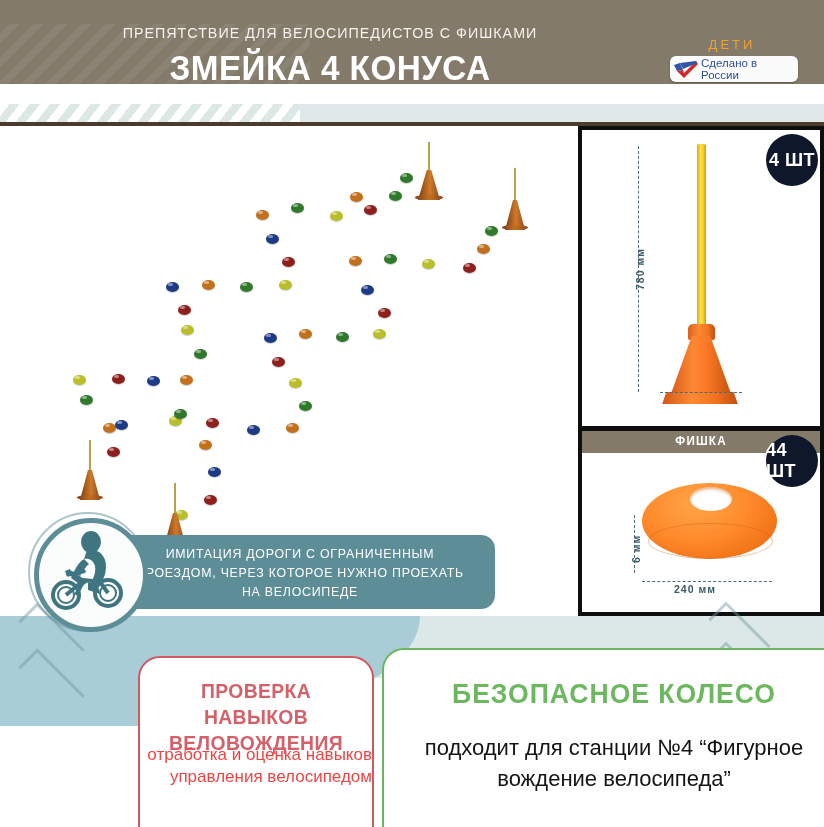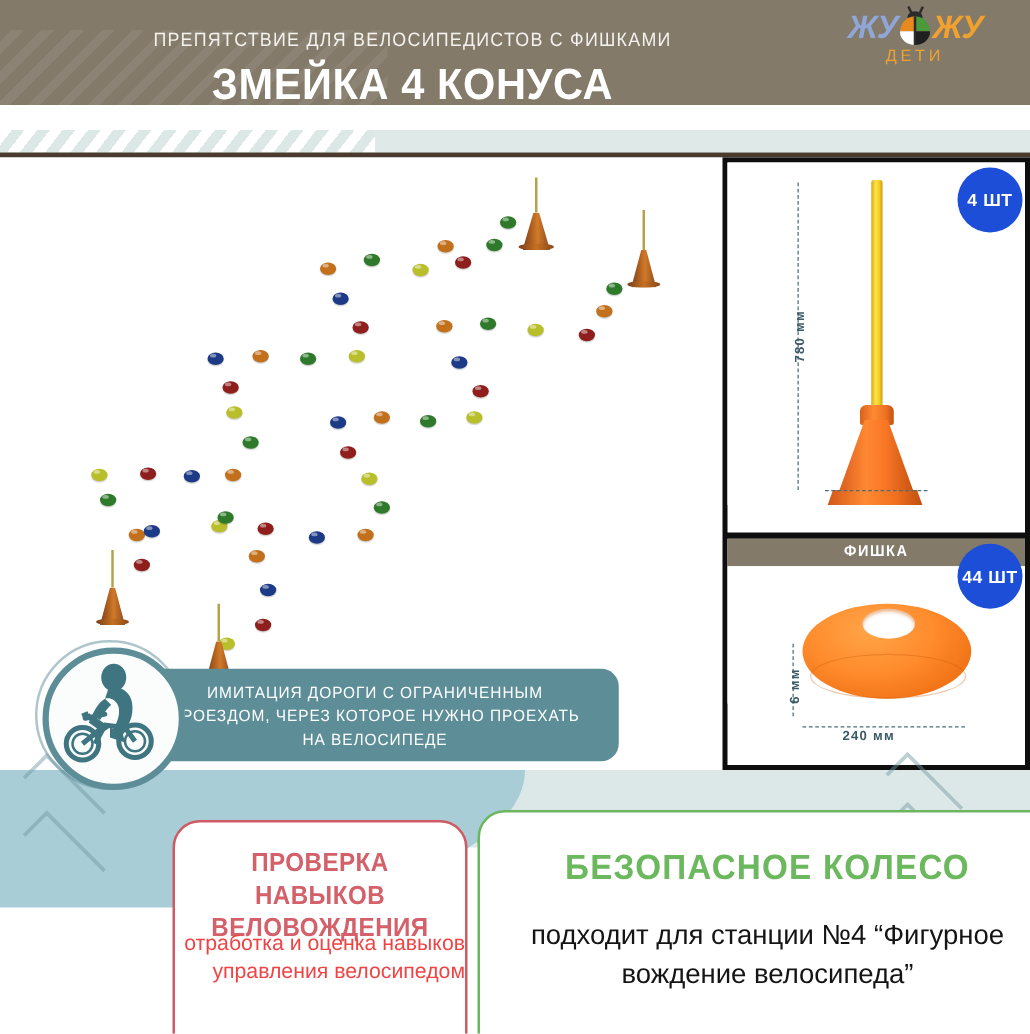--- a/index.html
+++ b/index.html
@@ -90,22 +90,22 @@
   .panel-head{position:relative;width:100%;height:22px;background:#837a6a;}
   .panel-head .ptitle{
     position:absolute;left:0;top:3px;width:100%;text-align:center;
     color:#ffffff;font-size:12.5px;letter-spacing:1.3px;font-weight:600;
     font-family:"Liberation Sans Narrow","Liberation Sans",sans-serif;
     transform:scaleX(0.93);
   }
   .panel-body{position:relative;width:100%;background:#fff;overflow:hidden;}
   .qty{
     position:absolute;right:2px;top:4px;width:52px;height:52px;border-radius:50%;
-    background:#1d4ed8;color:#fff;display:flex;align-items:center;justify-content:center;
-    font-size:14px;font-weight:bold;letter-spacing:0.5px;z-index:5;
+    background:#0f172a;color:#fff;display:flex;align-items:center;justify-content:center;
+    font-size:18px;font-weight:bold;letter-spacing:0.5px;z-index:5;
     font-family:"Liberation Sans Narrow","Liberation Sans",sans-serif;
   }
   .dimline{position:absolute;background:transparent;}
   .dim-v{border-left:1px dashed #4a6d78;}
   .dim-h{border-top:1px dashed #4a6d78;}
   .dimtext{position:absolute;color:#3b5a66;font-size:10.5px;font-weight:bold;letter-spacing:1px;
     font-family:"Liberation Sans Narrow","Liberation Sans",sans-serif;}
   .dimtext.rot{transform:rotate(-90deg);transform-origin:left top;white-space:nowrap;}
 
   
@@ -186,33 +186,32 @@
 <body>
 
 <div class="page">
 
   <div class="header">
     <div class="header-stripes"></div>
     <div class="header-kicker">ПРЕПЯТСТВИЕ ДЛЯ ВЕЛОСИПЕДИСТОВ С ФИШКАМИ</div>
     <div class="header-title">ЗМЕЙКА 4 КОНУСА</div>
 
     <div class="logo">
-      <div class="logo-word">
-        <span class="logo-zhu a">ЖУ</span><span class="ladybug"><span class="lb-head">
-              <span class="lb-ant" style="left:1px;transform:rotate(-25deg);"></span>
-              <span class="lb-ant" style="right:1px;transform:rotate(25deg);"></span>
-            </span><span class="lb-body">
-              <span class="lb-q" style="left:0;top:0;background:#e8891f;"></span>
-              <span class="lb-q" style="left:12px;top:0;background:#4a9a3a;"></span>
-              <span class="lb-q" style="left:0;top:11.5px;background:#fdfdfd;"></span>
-              <span class="lb-q" style="left:12px;top:11.5px;background:#1f1f1f;"></span>
-              <span style="position:absolute;left:11px;top:0;width:2px;height:23px;background:#2b2b2b;"></span>
-            </span></span><span class="logo-zhu b">ЖУ</span>
-      </div>
       <div class="logo-deti">ДЕТИ</div>
+      <div class="made-badge">
+        <span class="made-flag">
+          <svg width="26" height="19" viewBox="0 0 26 19">
+            <path d="M1 5 L7 3 L11 13 L23 1 L25 5 L11 18 Z" fill="#ffffff"></path>
+            <path d="M1 5 L7 3 L10 10 L4 11 Z" fill="#2f56a8"></path>
+            <path d="M4 11 L10 10 L11 13 L23 1 L25 4 L11 18 Z" fill="#d02b2b"></path>
+            <path d="M7 3 L23 1 L24 3 L10 9 Z" fill="#2f56a8"></path>
+          </svg>
+        </span>
+        <span class="made-text">Сделано в России</span>
+      </div>
     </div>
   </div>
 
   <div class="subband">
     <div class="subband-stripes"></div>
   </div>
   <div class="darkline"></div>
 
   <div class="illus">
       <div class="chip" style="left: 399.5px; top: 47px; width: 13px; height: 10px; background: rgb(47, 122, 42);"></div>

